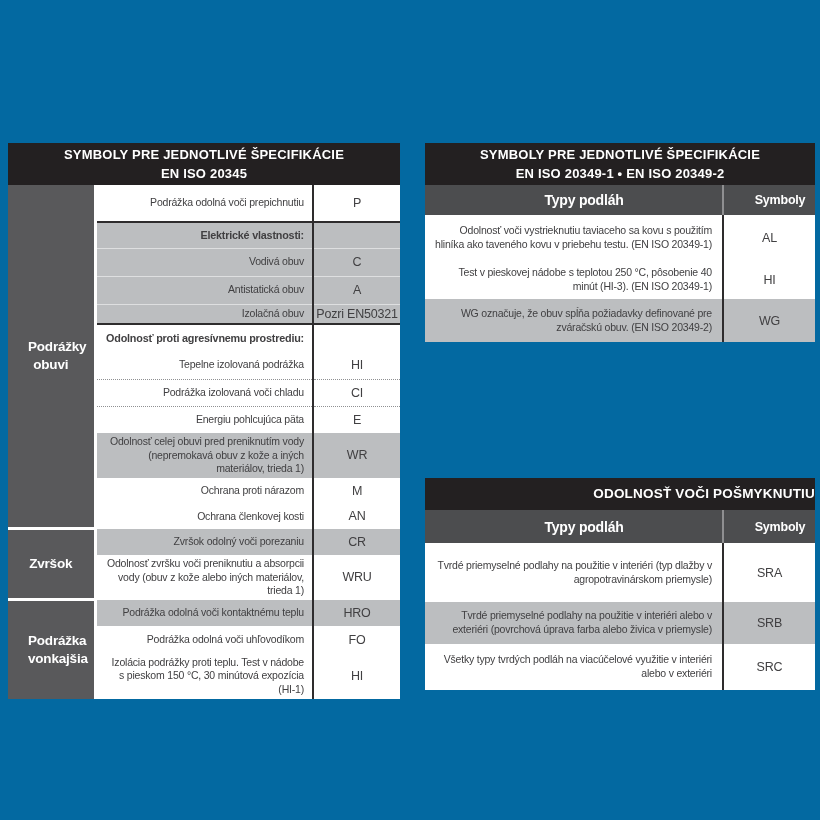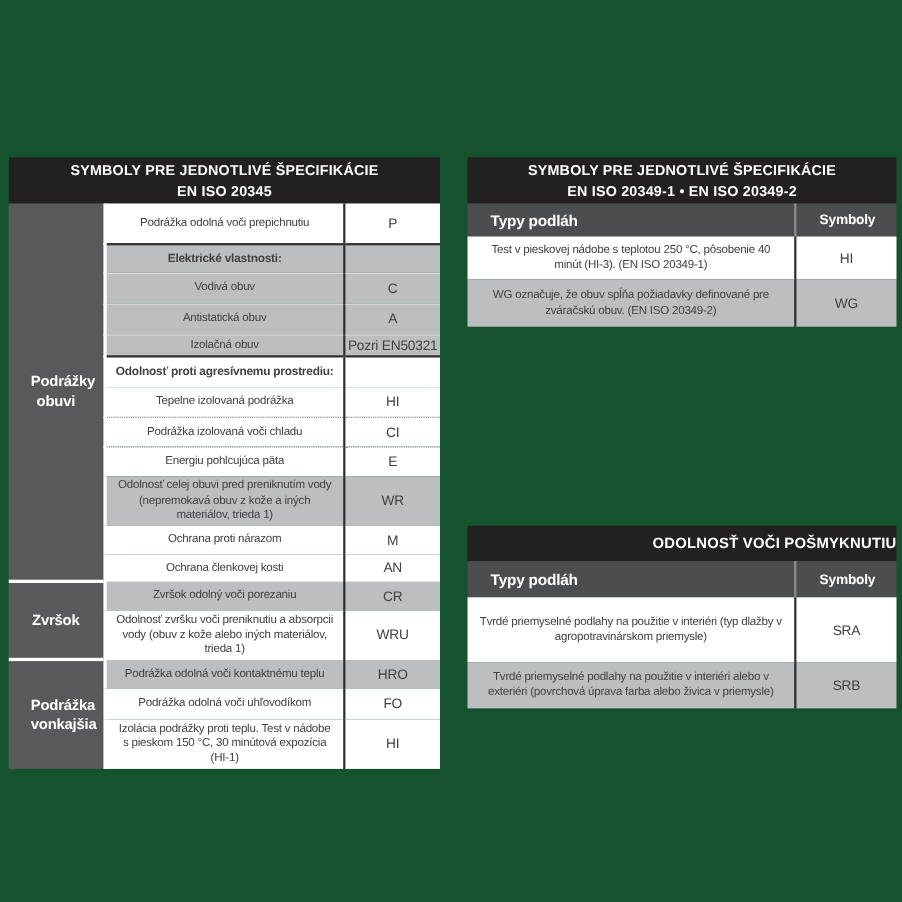--- a/index.html
+++ b/index.html
@@ -1,16 +1,16 @@
 <!DOCTYPE html>
 <html><head>
 <meta charset="utf-8">
 <style>
   html,body{margin:0;padding:0;background:#fff;}
-  .canvas{position:relative;width:820px;height:820px;background:#14532d;
+  .canvas{position:relative;width:820px;height:820px;background:#0369a1;
           font-family:"Liberation Sans",sans-serif;overflow:hidden;}
   table{border-collapse:collapse;table-layout:fixed;position:absolute;}
   td{padding:0;vertical-align:middle;}
 
   .tbl-left{left:8px;top:143px;width:392px;}
   .tbl-spec{left:425px;top:143px;width:390px;}
   .tbl-slip{left:425px;top:478px;width:390px;}
 
   
   .hdr{background:#232021;color:#ffffff;text-align:center;font-weight:bold;
@@ -19,34 +19,34 @@
   .hdr-1line{height:32px;font-size:13.5px;text-align:right;}
 
   
   .cat{background:#59595b;color:#ffffff;font-weight:bold;font-size:13.5px;
        text-align:center;line-height:1.35;border-right:3px solid #ffffff;
        letter-spacing:-.2px;padding:0 20px;}
   .cat-sep{border-top:3px solid #ffffff;}
 
   
   .desc{font-size:10.5px;color:#414042;padding:2px 8px;line-height:1.3;
-        letter-spacing:-.2px;text-align:center;}
+        letter-spacing:-.2px;text-align:right;}
   .sym{font-size:12.5px;color:#414042;text-align:center;
        border-left:2px solid #2e2c2d;letter-spacing:-.2px;}
   .bold .desc{font-weight:bold;font-size:10.8px;}
   .bg-gray .desc,.bg-gray .sym{background:#bcbec0;}
   .bg-white .desc,.bg-white .sym{background:#ffffff;}
 
   
   .sep-dark .desc,.sep-dark .sym{border-bottom:2px solid #2e2c2d;}
   .sep-light .desc,.sep-light .sym{border-bottom:1px solid #dedfe0;}
   .sep-dot .desc,.sep-dot .sym{border-bottom:1px dotted #8f9092;}
 
   
-  .subhdr td{background:#4c4d4f;color:#ffffff;font-weight:bold;text-align:left;padding-left:21px;}
+  .subhdr td{background:#4c4d4f;color:#ffffff;font-weight:bold;text-align:center;padding-left:21px;}
   .subhdr .sh1{font-size:14px;letter-spacing:-.2px;}
   .subhdr .sh2{font-size:12.5px;border-left:2px solid #8f8f91;letter-spacing:-.2px;}
   .rt .desc{padding:3px 10px;}
 </style>
 </head>
 <body>
 
 <div class="canvas">
 
   <table class="tbl-left">
@@ -145,20 +145,24 @@
         <tr>
       <td colspan="2" class="hdr hdr-2line">
         <div>SYMBOLY PRE JEDNOTLIVÉ ŠPECIFIKÁCIE</div>
         <div>EN ISO 20349-1 • EN ISO 20349-2</div>
       </td>
     </tr>
     <tr class="subhdr" style="height:30px">
       <td class="sh1">Typy podláh</td>
       <td class="sh2">Symboly</td>
     </tr>
+    <tr class="bg-white" style="height:45px">
+      <td class="desc">Odolnosť voči vystrieknutiu taviaceho sa kovu s použitím hliníka ako taveného kovu v priebehu testu. (EN ISO 20349-1)</td>
+      <td class="sym">AL</td>
+    </tr>
     <tr class="bg-white" style="height:39px">
       <td class="desc">Test v pieskovej nádobe s teplotou 250 °C, pôsobenie 40 minút (HI-3). (EN ISO 20349-1)</td>
       <td class="sym">HI</td>
     </tr>
     <tr class="bg-gray" style="height:43px">
       <td class="desc">WG označuje, že obuv spĺňa požiadavky definované pre zváračskú obuv. (EN ISO 20349-2)</td>
       <td class="sym">WG</td>
     </tr>
   </tbody>
     </table>
@@ -177,16 +181,20 @@
       <td class="sh2">Symboly</td>
     </tr>
     <tr class="bg-white" style="height:59px">
       <td class="desc">Tvrdé priemyselné podlahy na použitie v interiéri (typ dlažby v agropotravinárskom priemysle)</td>
       <td class="sym">SRA</td>
     </tr>
     <tr class="bg-gray" style="height:42px">
       <td class="desc">Tvrdé priemyselné podlahy na použitie v interiéri alebo v exteriéri (povrchová úprava farba alebo živica v priemysle)</td>
       <td class="sym">SRB</td>
     </tr>
+    <tr class="bg-white" style="height:46px">
+      <td class="desc">Všetky typy tvrdých podláh na viacúčelové využitie v interiéri alebo v exteriéri</td>
+      <td class="sym">SRC</td>
+    </tr>
   </tbody>
     </table>
 
 </div>
 
 </body></html>

